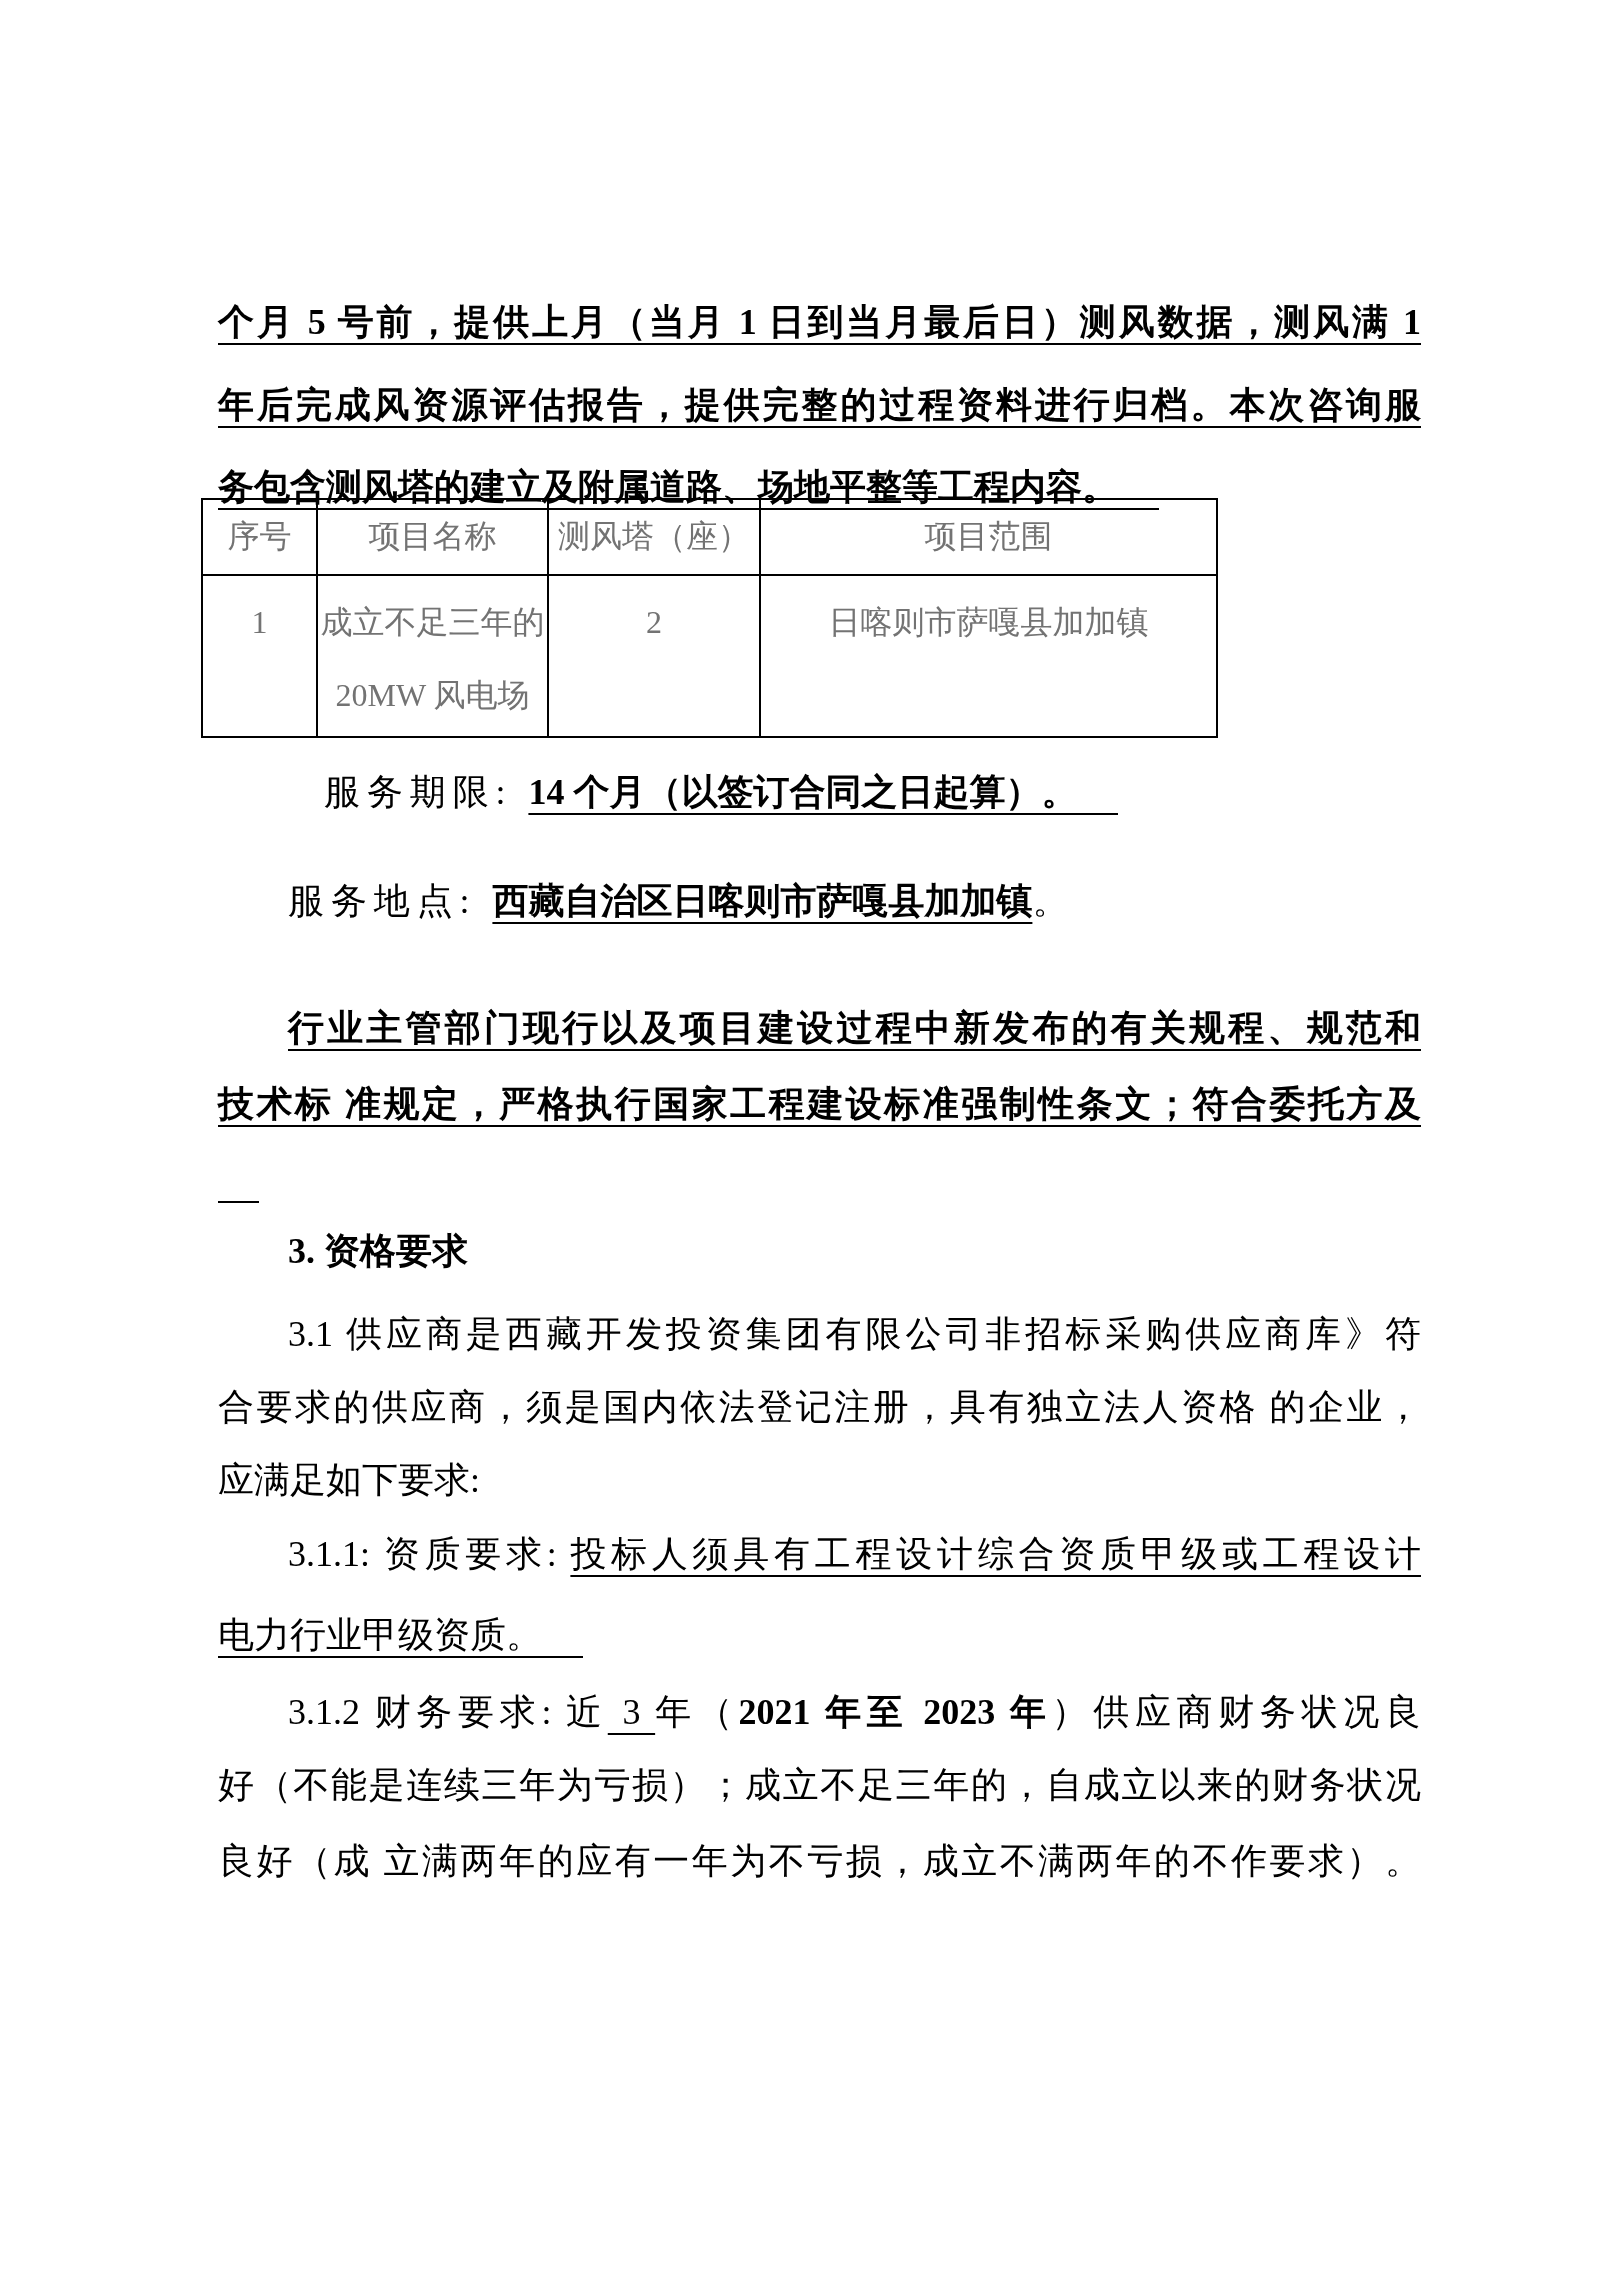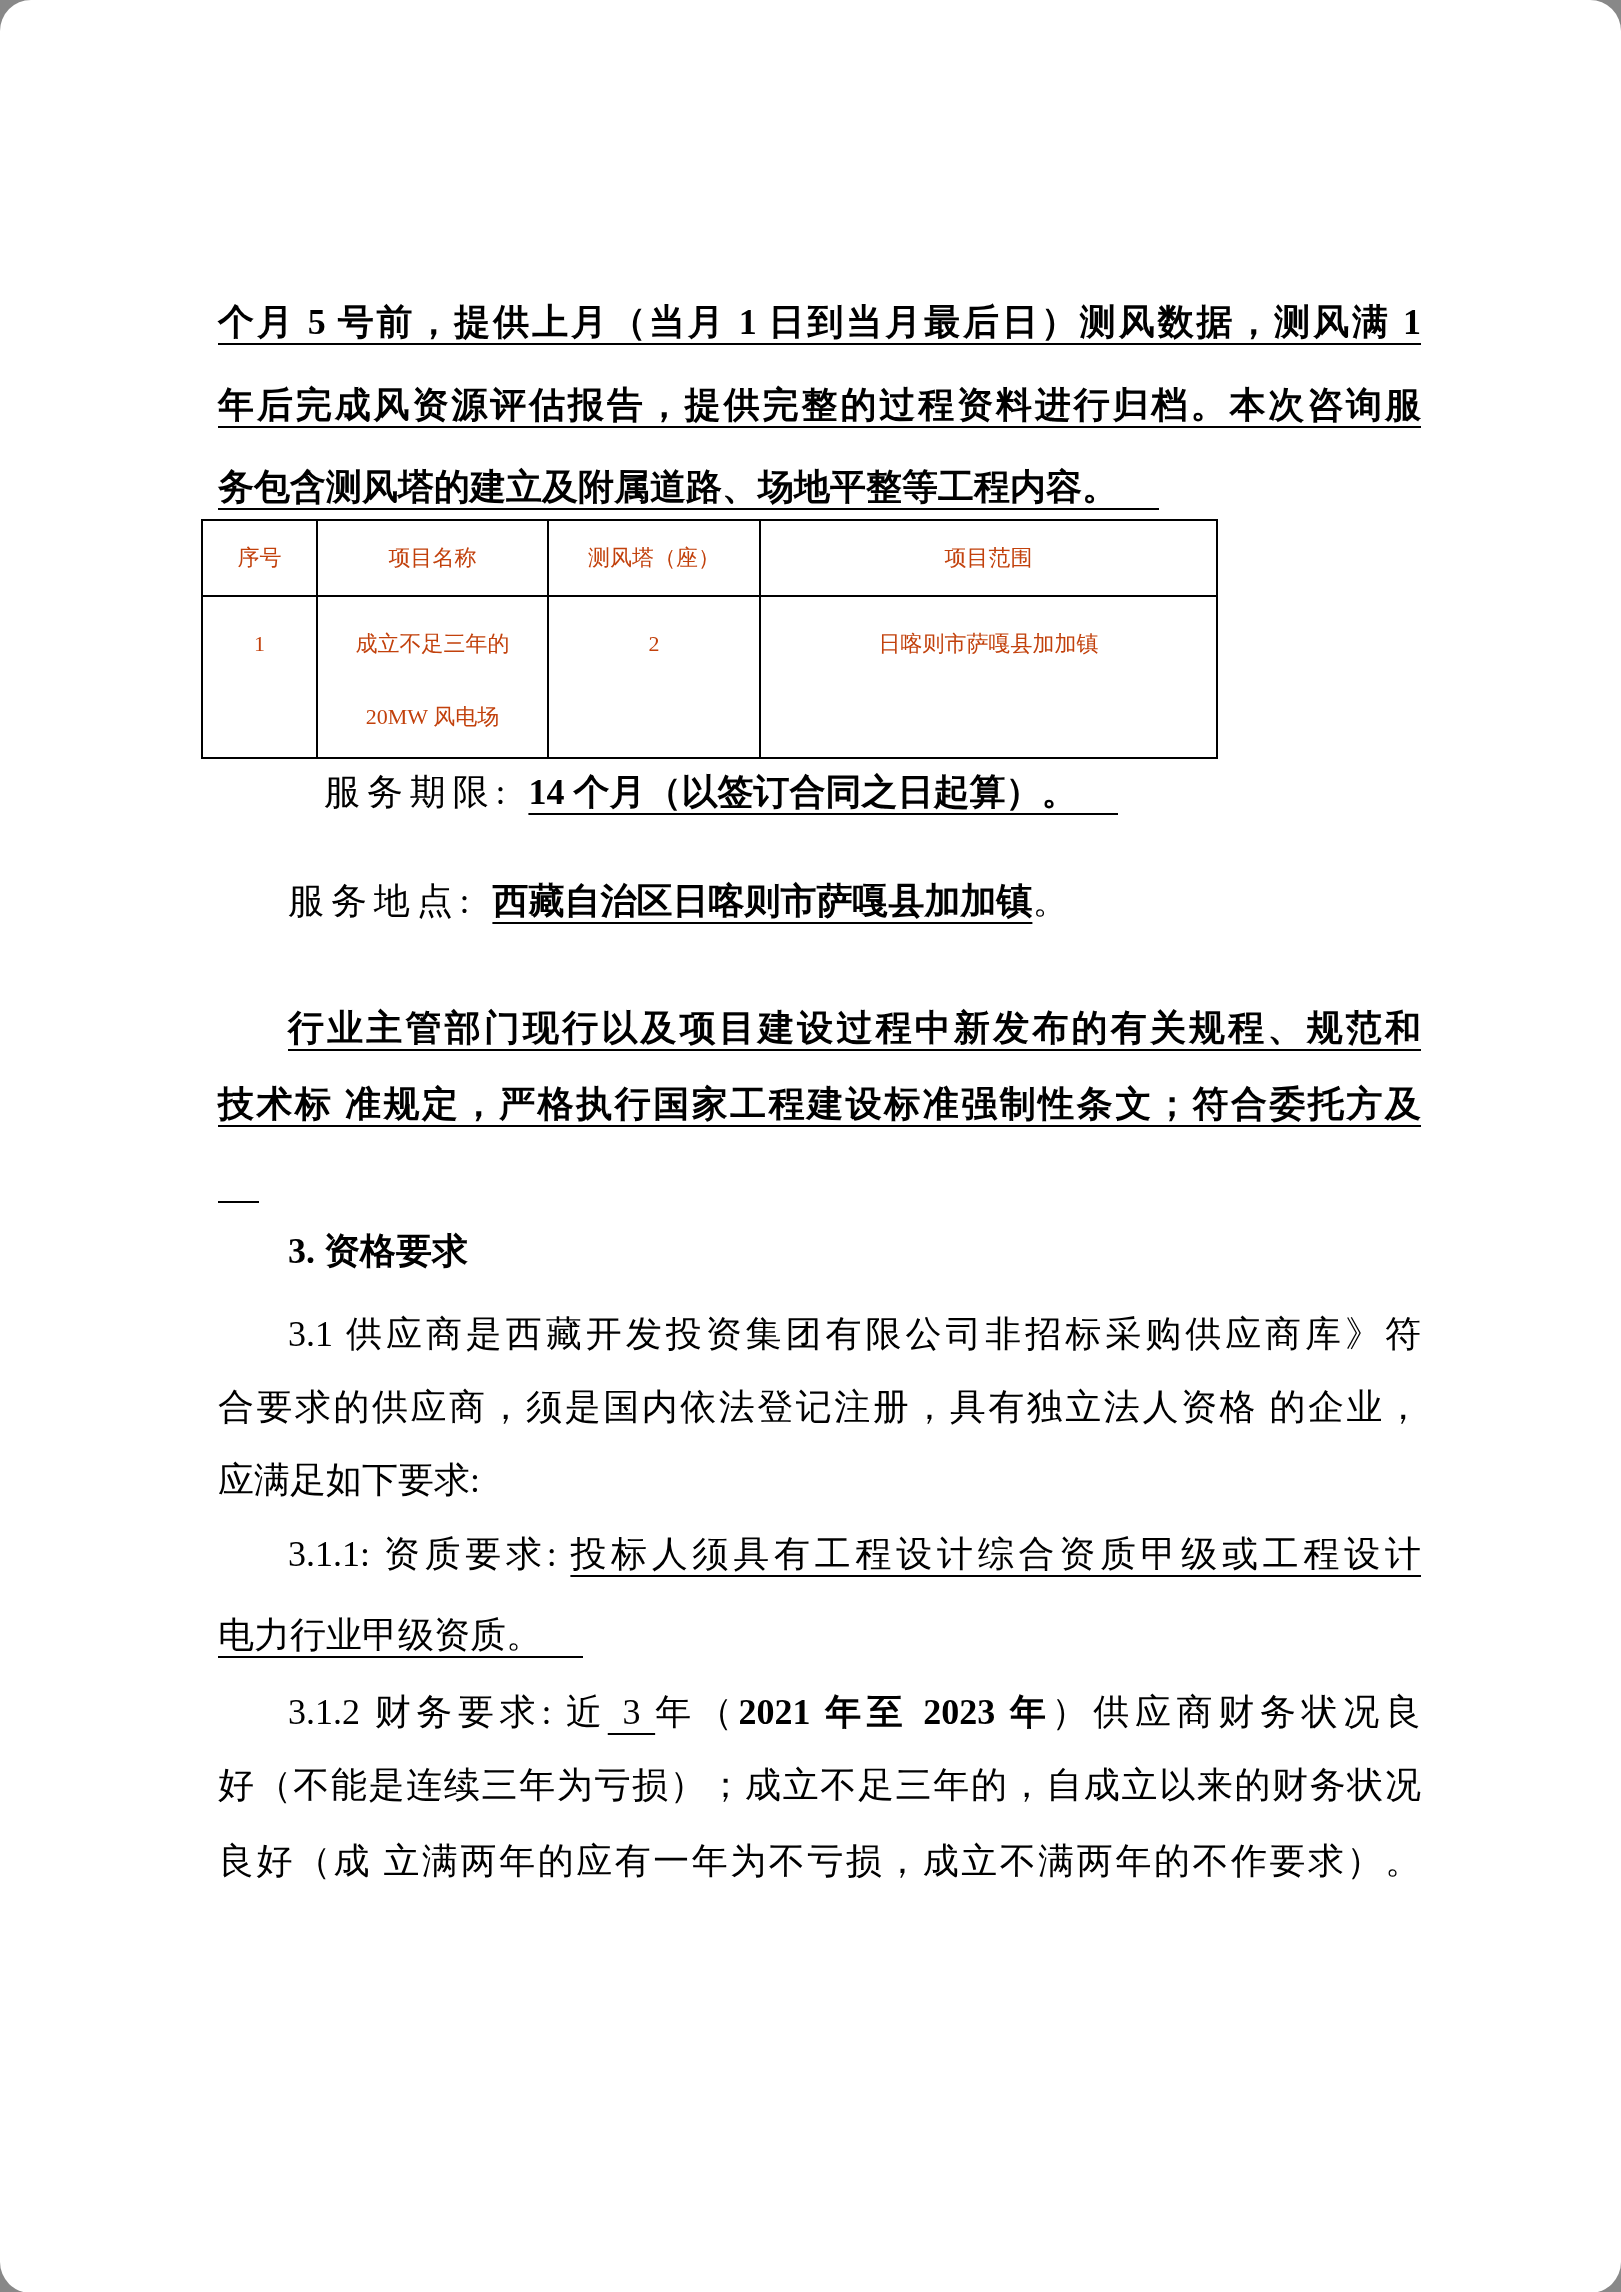--- a/index.html
+++ b/index.html
@@ -3,45 +3,44 @@
 <meta charset="utf-8">
 <style>
   html,body { margin:0; padding:0; background:#888; }
   .page {
     position:relative;
     width:1621px; height:2293px;
     background:#ffffff;
     color:#000;
     font-family:"Liberation Serif","DejaVu Serif",serif;
     overflow:hidden;
-    border-radius:31px;
   }
   .ln {
     position:absolute;
     left:218px; right:200px;
     font-size:36px;
     line-height:45px;
     color:#000;
     white-space:normal;
   }
   .ind { left:288px; }
   .just { text-align:justify; text-align-last:justify; word-break:break-all; }
   .b { font-weight:bold; }
   .u { text-decoration:underline; text-underline-offset:8.8px; text-decoration-thickness:2px; }
   .bu { font-weight:bold; text-decoration:underline; text-underline-offset:8.8px; text-decoration-thickness:2px; }
   .sp { letter-spacing:6.9px; }
   .utail { display:inline-block; width:41px; border-bottom:2px solid #000; height:37px; vertical-align:bottom; }
   table.ptable {
     position:absolute;
-    left:201px; top:519px;
+    left:201px; top:498px;
     width:1014px;
     border-collapse:collapse;
     table-layout:fixed;
-    font-size:22px;
-    color:#c2410c;
+    font-size:32px;
+    color:#737373;
   }
   table.ptable th, table.ptable td {
     border:2px solid #000;
     font-weight:normal;
     text-align:center;
     padding:0;
   }
   table.ptable tr.hdr th { height:74px; vertical-align:middle; border-top:2.9px solid #000; }
   table.ptable tr.datarow td { height:150px; vertical-align:top; padding-top:9.8px; line-height:73px; }
 </style>

